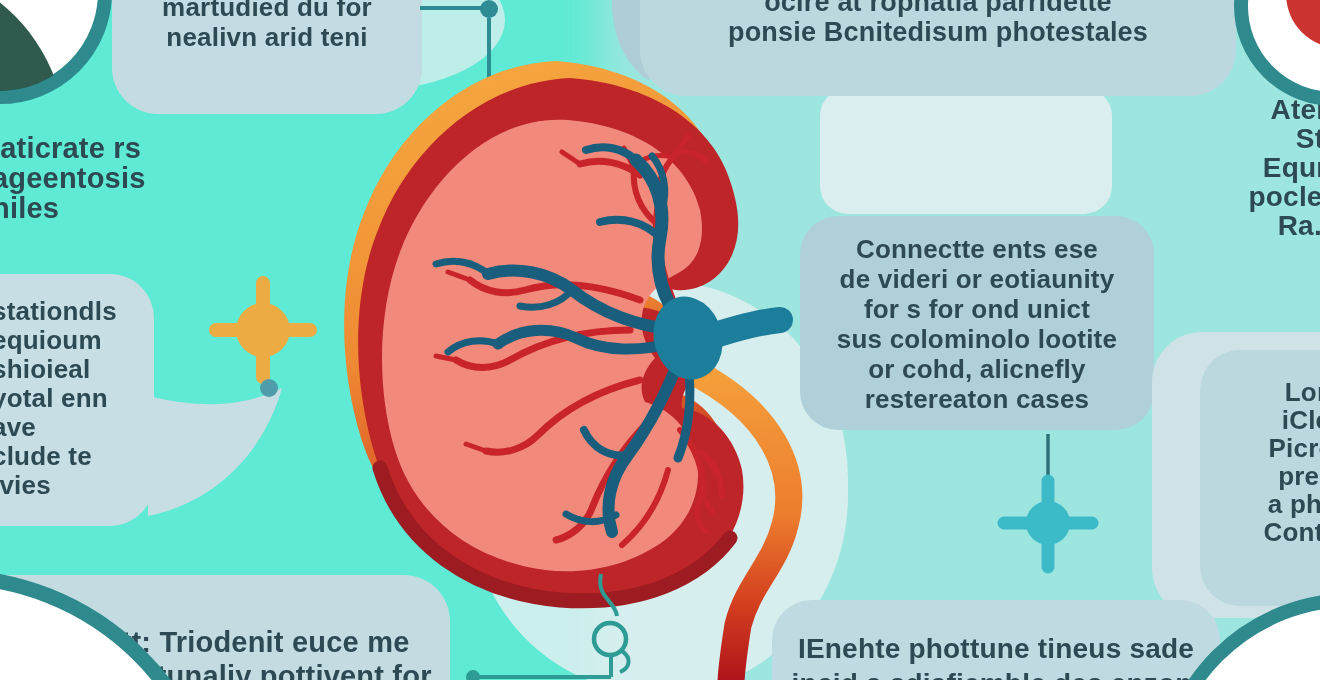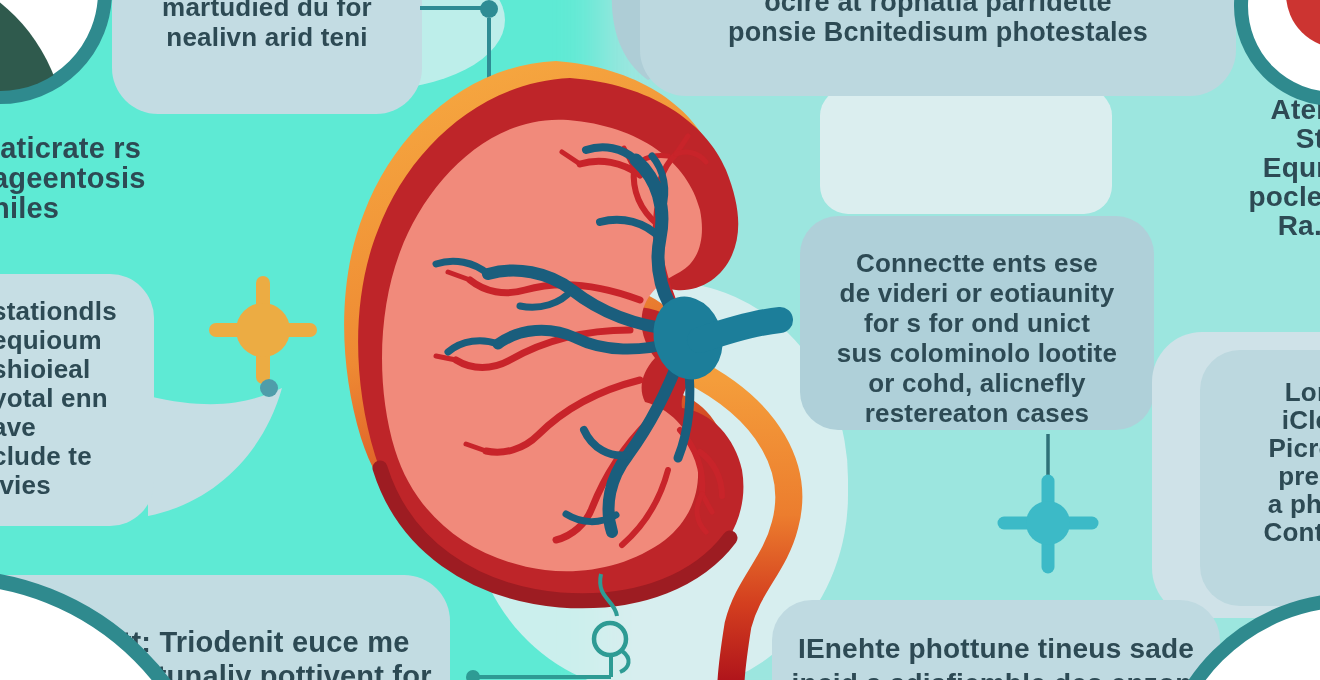--- a/index.html
+++ b/index.html
@@ -27,21 +27,21 @@
   .b-br{left:772px;top:600px;width:448px;height:122px;border-radius:40px;background:#BFDAE1;}
   .txt{
     position:absolute;z-index:4;white-space:pre-line;color:#2D4A54;
     font-weight:700;letter-spacing:.2px;
   }
   .t-tl{left:117px;top:-8px;width:300px;font-size:26px;line-height:30px;text-align:center;}
   .t-lat{left:-8px;top:133px;width:220px;font-size:29px;line-height:30px;text-align:left;}
   .t-lm{left:-8px;top:297px;width:185px;font-size:26px;line-height:29px;text-align:left;}
   .t-tr{left:640px;top:-13px;width:596px;font-size:27px;line-height:30px;text-align:center;}
   .t-atm{left:1222px;top:95px;width:176px;font-size:28px;line-height:29px;text-align:center;}
-  .t-ct{left:800px;top:248px;width:354px;font-size:26px;line-height:30px;text-align:center;}
+  .t-ct{left:800px;top:234px;width:354px;font-size:26px;line-height:30px;text-align:center;}
   .t-lor{left:1206px;top:378px;width:200px;font-size:26px;line-height:28px;text-align:center;}
   .t-bl{left:-10px;top:625px;width:530px;font-size:29px;line-height:34px;text-align:center;}
   .t-br{left:772px;top:631px;width:448px;font-size:28px;line-height:35px;text-align:center;}
   .svgfront{z-index:5;}
 </style>
 </head>
 <body>
 
 <div class="stage">
 

